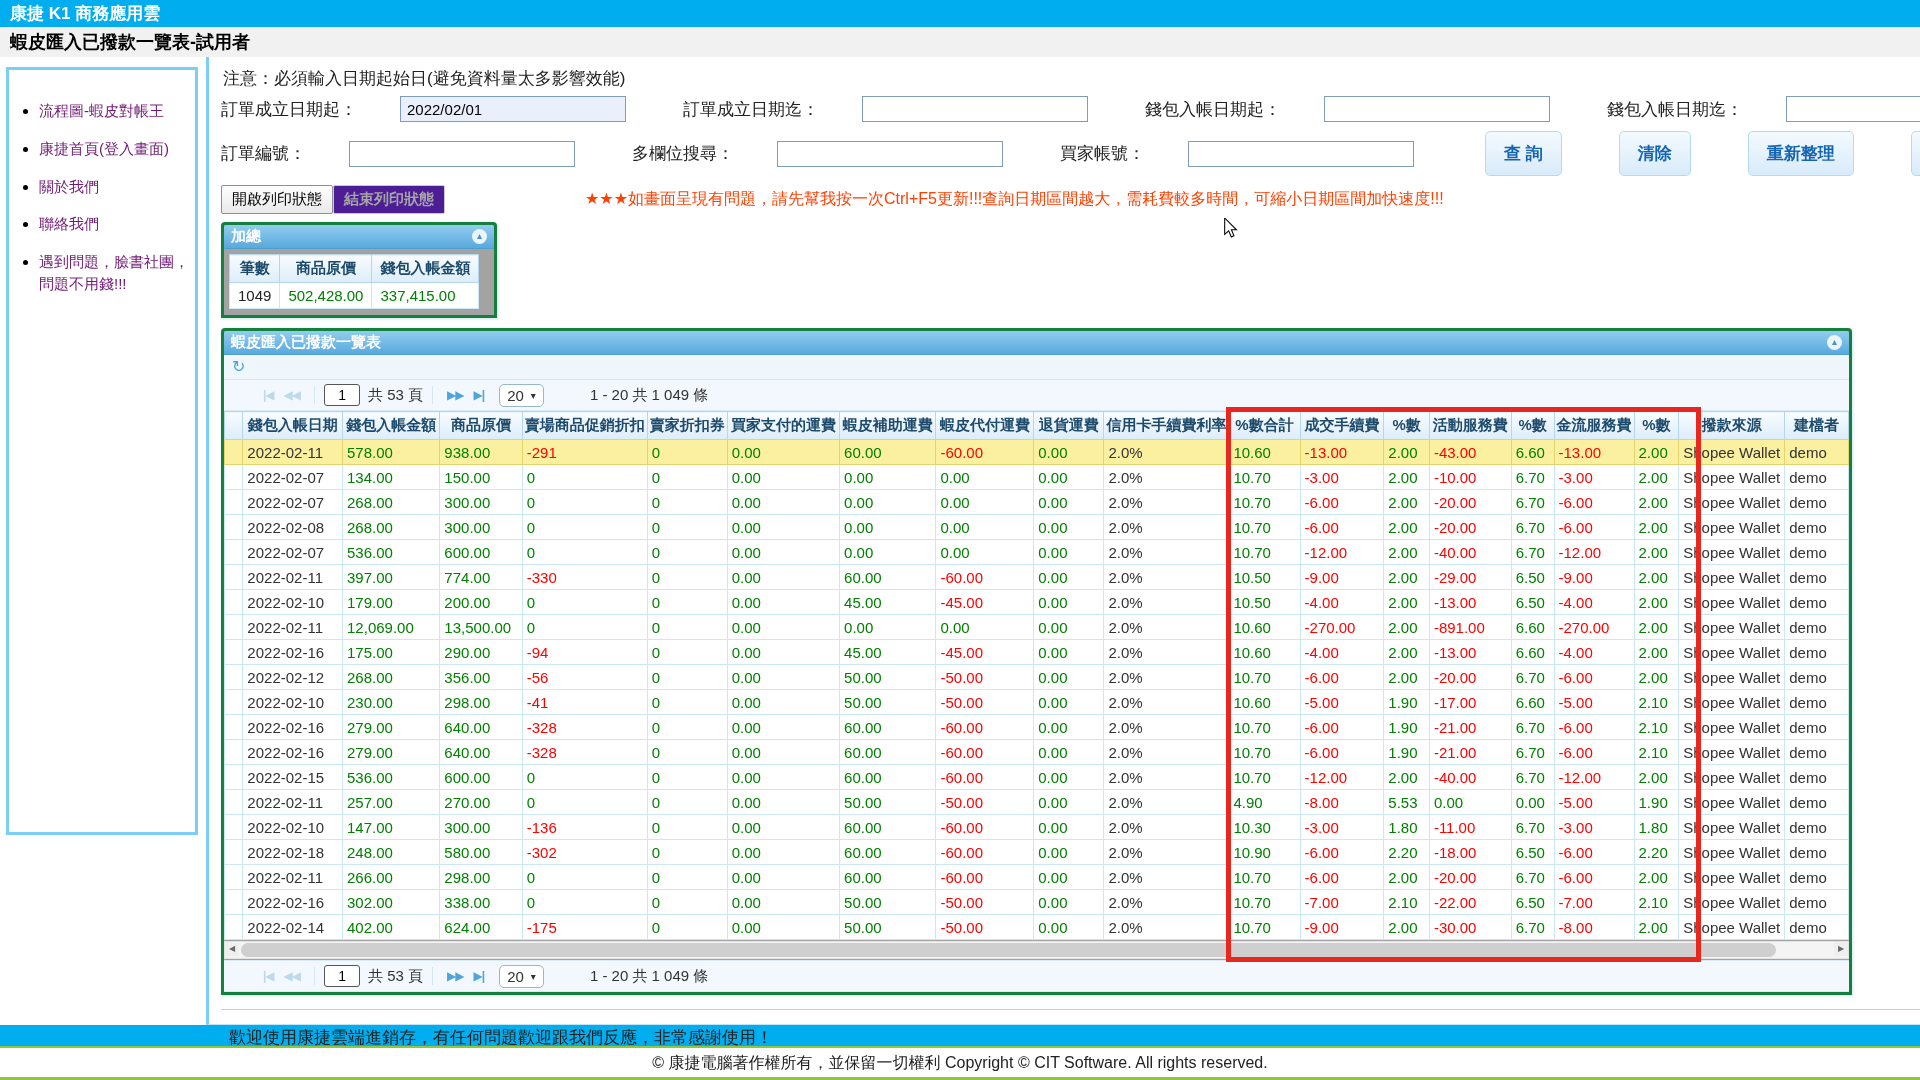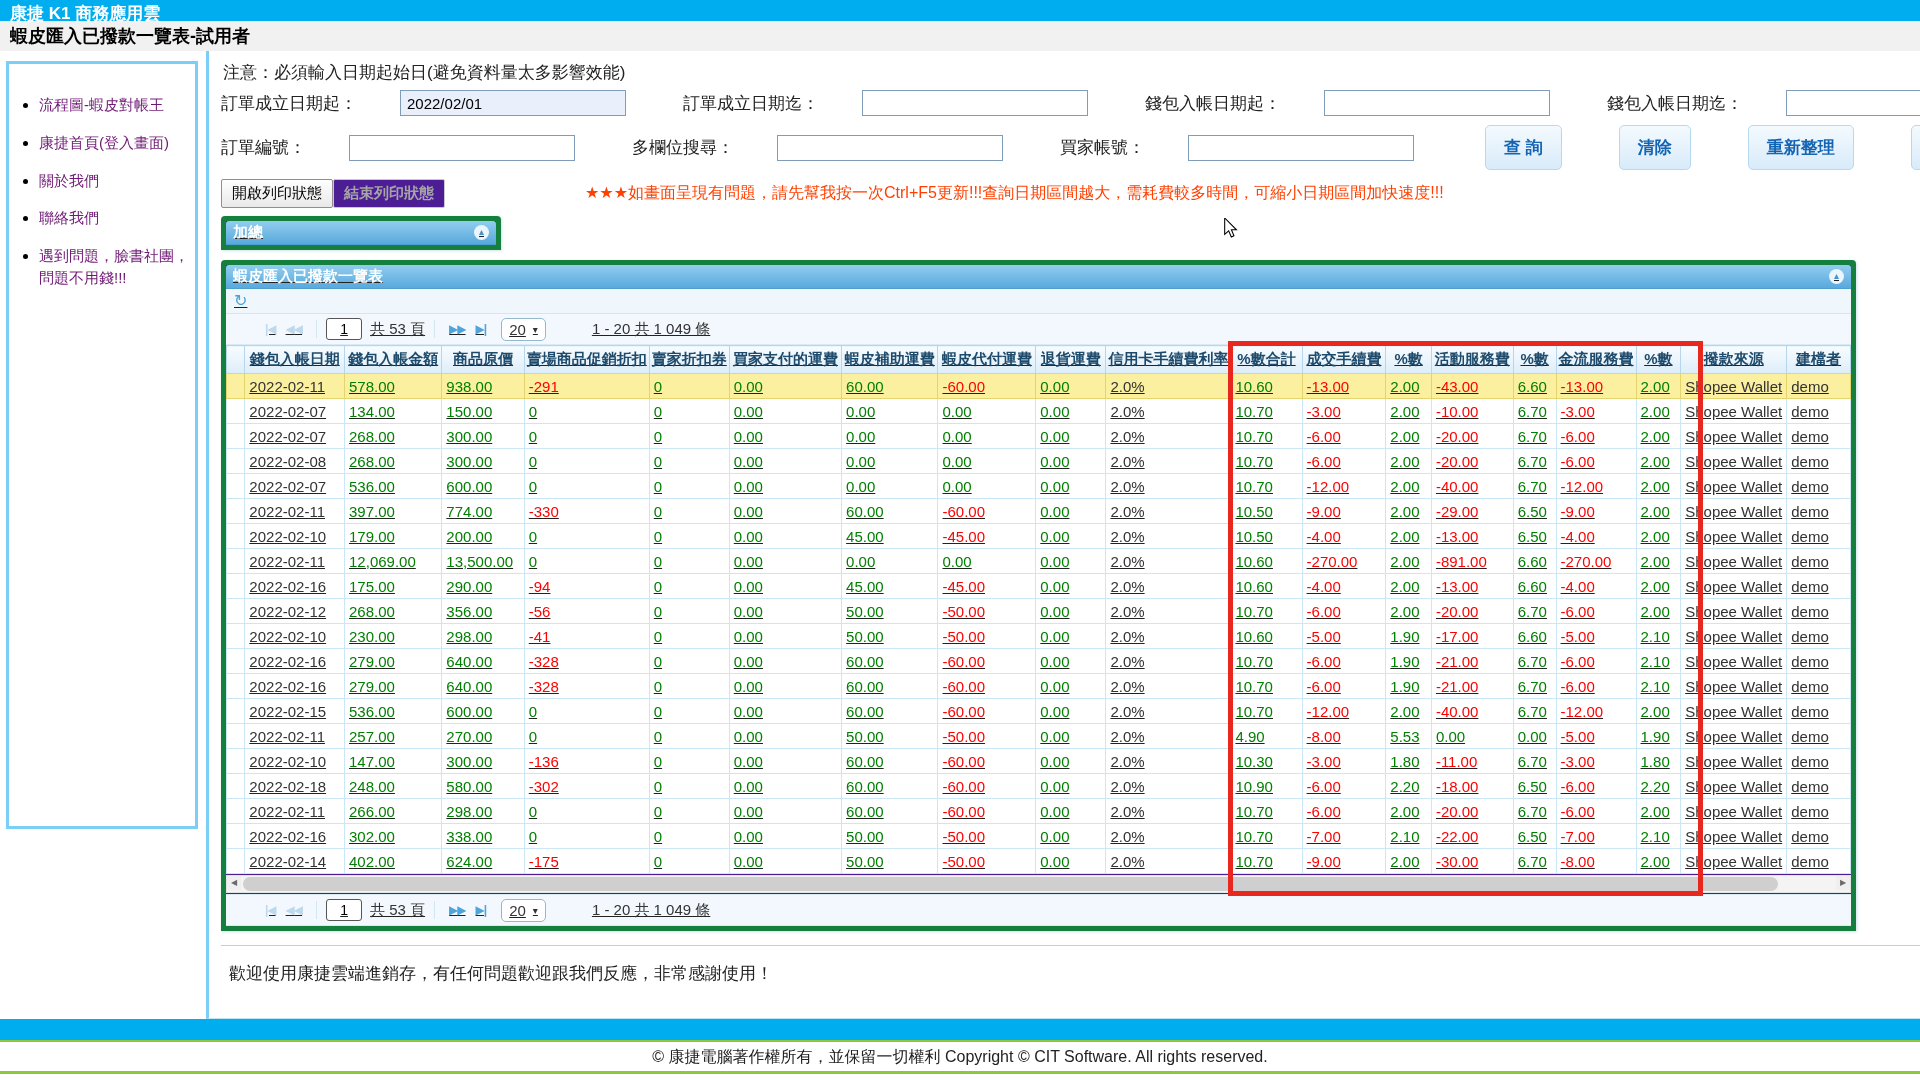--- a/index.html
+++ b/index.html
@@ -2,21 +2,21 @@
 <html><head>
 <meta charset="utf-8">
 <style>
   html,body{margin:0;padding:0;}
   body{
     width:1920px;height:1080px;overflow:hidden;position:relative;
     font-family:"Liberation Sans","DejaVu Sans",sans-serif;
     background:#ffffff;color:#222;
   }
   
-  .topbar{height:21px;background:#00AEEF;color:#fff;font-weight:bold;
+  .topbar{height:27px;background:#00AEEF;color:#fff;font-weight:bold;
     font-size:17px;line-height:27px;padding-left:10px;}
   .pagebar{height:30px;background:#F1F1F1;color:#000;font-weight:bold;
     font-size:18px;line-height:30px;padding-left:10px;}
   
   .layout{display:flex;height:968px;}
   .sidebar{width:186px;margin:10px 0 0 6px;height:762px;
     border:3px solid #7BCEF5;background:#fff;flex:none;}
   .sidebar ul{margin:30px 0 0 0;padding-left:30px;}
   .sidebar li{margin-bottom:16px;font-size:15px;line-height:1.45;color:#000;}
   .sidebar a{color:#701a75;text-decoration:none;cursor:pointer;}
@@ -32,22 +32,22 @@
   .btn-blue{background:linear-gradient(#F4FAFE,#D8EBFA);border:1px solid #B7D9F0;
     border-radius:5px;color:#1464B4;font-size:17px;font-weight:bold;
     padding:10px 18px;margin-left:14px;cursor:pointer;white-space:nowrap;}
   .multinote{font-size:17px;font-weight:bold;margin:2px 0 6px 2px;}
   .printrow{display:flex;align-items:center;margin-bottom:8px;}
   .btn-gray{background:linear-gradient(#FEFEFE,#E9E9E9);border:1px solid #8F8F8F;
     border-radius:2px;font-size:15px;padding:4px 10px;cursor:pointer;color:#000;}
   .btn-gray.disabled{color:#A5A5A5;border-color:#C9C9C9;background:#4c1d95;cursor:default;font-weight:bold;}
   .warn{color:#FF4000;font-size:16px;margin-left:140px;}
   
-  .panel{border:5px solid #15803d;border-radius:4px 4px 0 0;background:#4c1d95;
-    box-shadow:1px 1px 3px rgba(120,170,200,.35);text-decoration:underline;}
+  .panel{border:3px solid #15803d;border-radius:4px 4px 0 0;background:#a3a3a3;
+    box-shadow:1px 1px 3px rgba(120,170,200,.35);}
   .phead{display:flex;justify-content:space-between;align-items:center;
     height:23px;padding:0 7px;color:#fff;font-weight:bold;font-size:15px;
     background:linear-gradient(#92CDEF,#58A9DD);border-bottom:1px solid #4E9ECF;
     border-radius:3px 3px 0 0;}
   .collapse-btn{width:15px;height:15px;border-radius:50%;background:#EAF5FC;
     color:#4893C4;font-size:10px;line-height:14px;text-align:center;cursor:pointer;flex:none;}
   
   .sum-panel{width:270px;margin:2px 0 10px 0;}
   .sum-table{border-collapse:collapse;margin:5px 5px 6px 5px;}
   .sum-table th{font-size:15px;font-weight:bold;color:#1E4A6B;text-align:center;
@@ -162,20 +162,34 @@
       <button class="btn-gray">開啟列印狀態</button>
       <button class="btn-gray disabled">結束列印狀態</button>
       <span class="warn">★★★如畫面呈現有問題，請先幫我按一次Ctrl+F5更新!!!查詢日期區間越大，需耗費較多時間，可縮小日期區間加快速度!!!</span>
     </div>
 
     <div class="panel sum-panel">
       <div class="phead">
         <span>加總</span>
         <span class="collapse-btn">▴</span>
       </div>
+      <table class="sum-table">
+        <tbody>
+            <tr>
+          <th>筆數</th>
+          <th>商品原價</th>
+          <th>錢包入帳金額</th>
+        </tr>
+        <tr>
+          <td class="sum-count">1049</td>
+          <td class="sum-green">502,428.00</td>
+          <td class="sum-green">337,415.00</td>
+        </tr>
+      </tbody>
+        </table>
     </div>
 
     <div class="panel grid-panel">
       <div class="phead">
         <span>蝦皮匯入已撥款一覽表</span>
         <span class="collapse-btn">▴</span>
       </div>
 
       <div class="toolbar">
         <span class="refresh-icon">↻</span>

